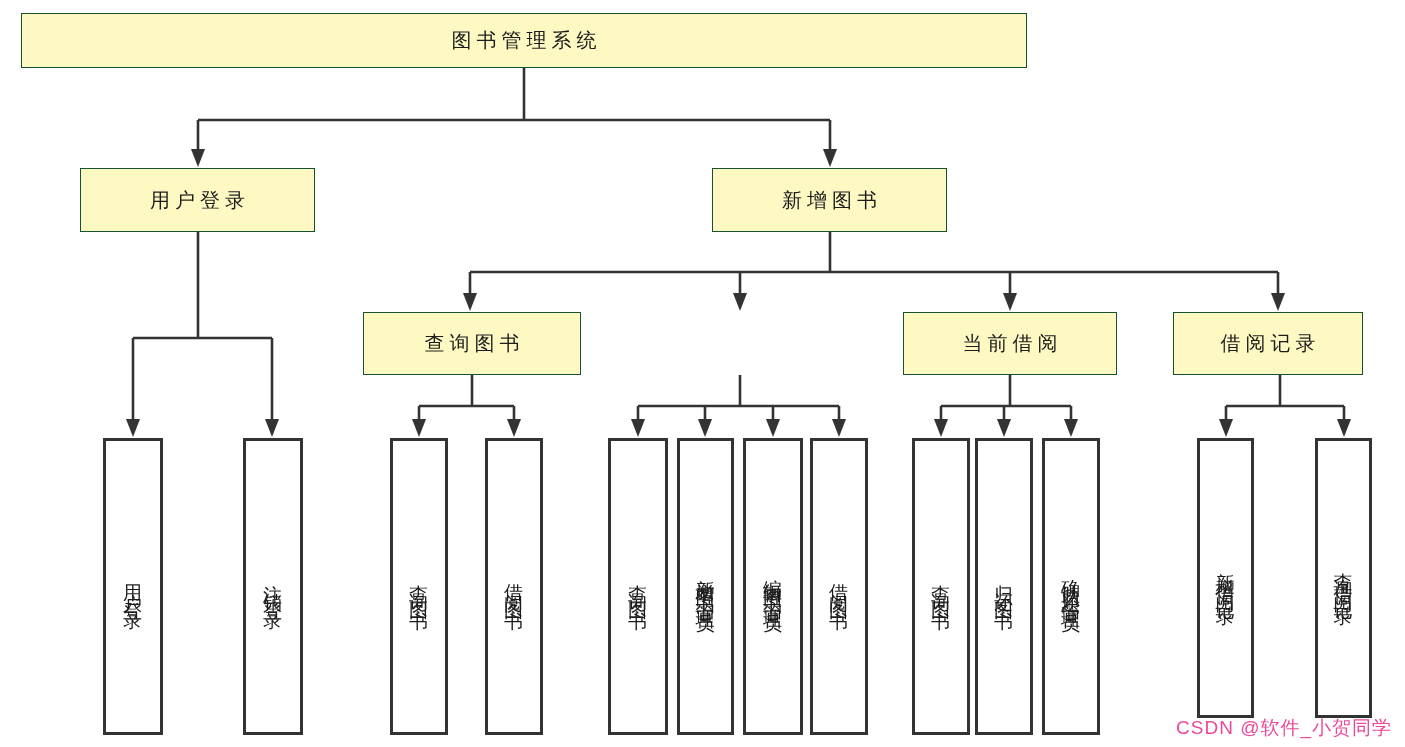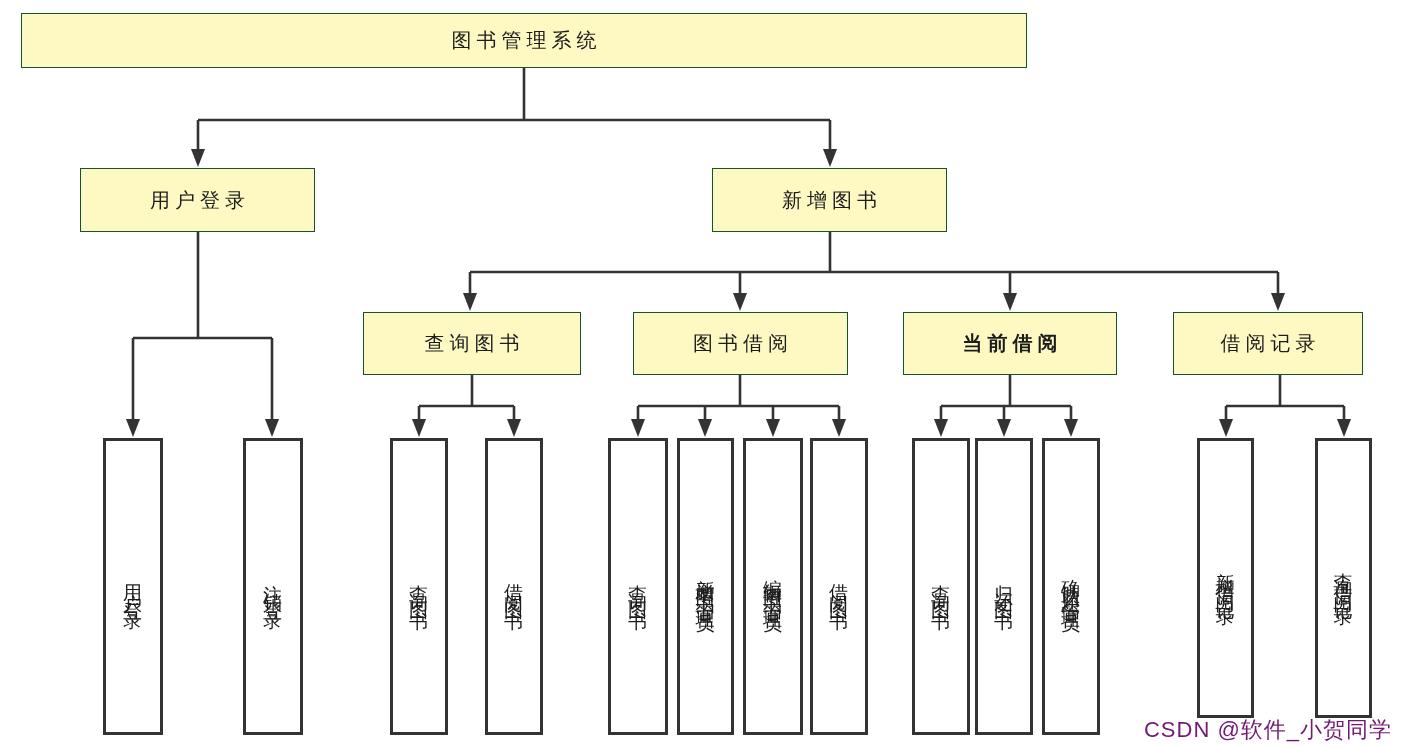--- a/index.html
+++ b/index.html
@@ -16,21 +16,21 @@
     font-size:20px;letter-spacing:5px;text-indent:5px;white-space:nowrap;
   }
   .vbox{
     position:absolute;box-sizing:border-box;border:3px solid #333333;background:#ffffff;
     display:flex;align-items:center;justify-content:center;
     writing-mode:vertical-rl;text-orientation:mixed;
     font-size:19px;letter-spacing:9px;line-height:1;
   }
   .watermark{
     position:absolute;right:13px;top:715px;
-    font-size:22px;color:#701a75;letter-spacing:1px;white-space:nowrap;z-index:5;
+    font-size:19px;color:#ec4899;letter-spacing:1px;white-space:nowrap;z-index:5;
   }
 </style>
 </head>
 <body>
 
 <div id="stage">
 
   <svg id="connectors" viewBox="0 0 1405 747" xmlns="http://www.w3.org/2000/svg">
 
     <path class="line" d="M524 68 V120 M198 120 H830 M198 120 V150 M830 120 V150"></path>
@@ -66,22 +66,21 @@
     <path class="arrow" d="M1219 419 L1233 419 L1226 437 Z"></path>
     <path class="arrow" d="M1337 419 L1351 419 L1344 437 Z"></path>
   </svg>
 
   <div class="hbox" style="left:21px;top:13px;width:1006px;height:55px;">图书管理系统</div>
 
   <div class="hbox" style="left:80px;top:168px;width:235px;height:64px;">用户登录</div>
   <div class="hbox" style="left:712px;top:168px;width:235px;height:64px;">新增图书</div>
 
   <div class="hbox" style="left:363px;top:312px;width:218px;height:63px;">查询图书</div>
-  <div class="hbox" style="left:633px;top:312px;width:215px;height:63px;">图书借阅</div>
-  <div class="hbox" style="left:903px;top:312px;width:214px;height:63px;font-weight:bold;">当前借阅</div>
+  <div class="hbox" style="left:903px;top:312px;width:214px;height:63px;">当前借阅</div>
   <div class="hbox" style="left:1173px;top:312px;width:190px;height:63px;">借阅记录</div>
 
   <div class="vbox" style="left:103px;top:438px;width:60px;height:297px;">用户登录</div>
   <div class="vbox" style="left:243px;top:438px;width:60px;height:297px;">注销登录</div>
 
   <div class="vbox" style="left:390px;top:438px;width:58px;height:297px;">查询图书</div>
   <div class="vbox" style="left:485px;top:438px;width:58px;height:297px;">借阅图书</div>
 
   <div class="vbox" style="left:608px;top:438px;width:60px;height:297px;">查询图书</div>
   <div class="vbox" style="left:677px;top:438px;width:57px;height:297px;letter-spacing:5px;">新增图书（管理员）</div>

